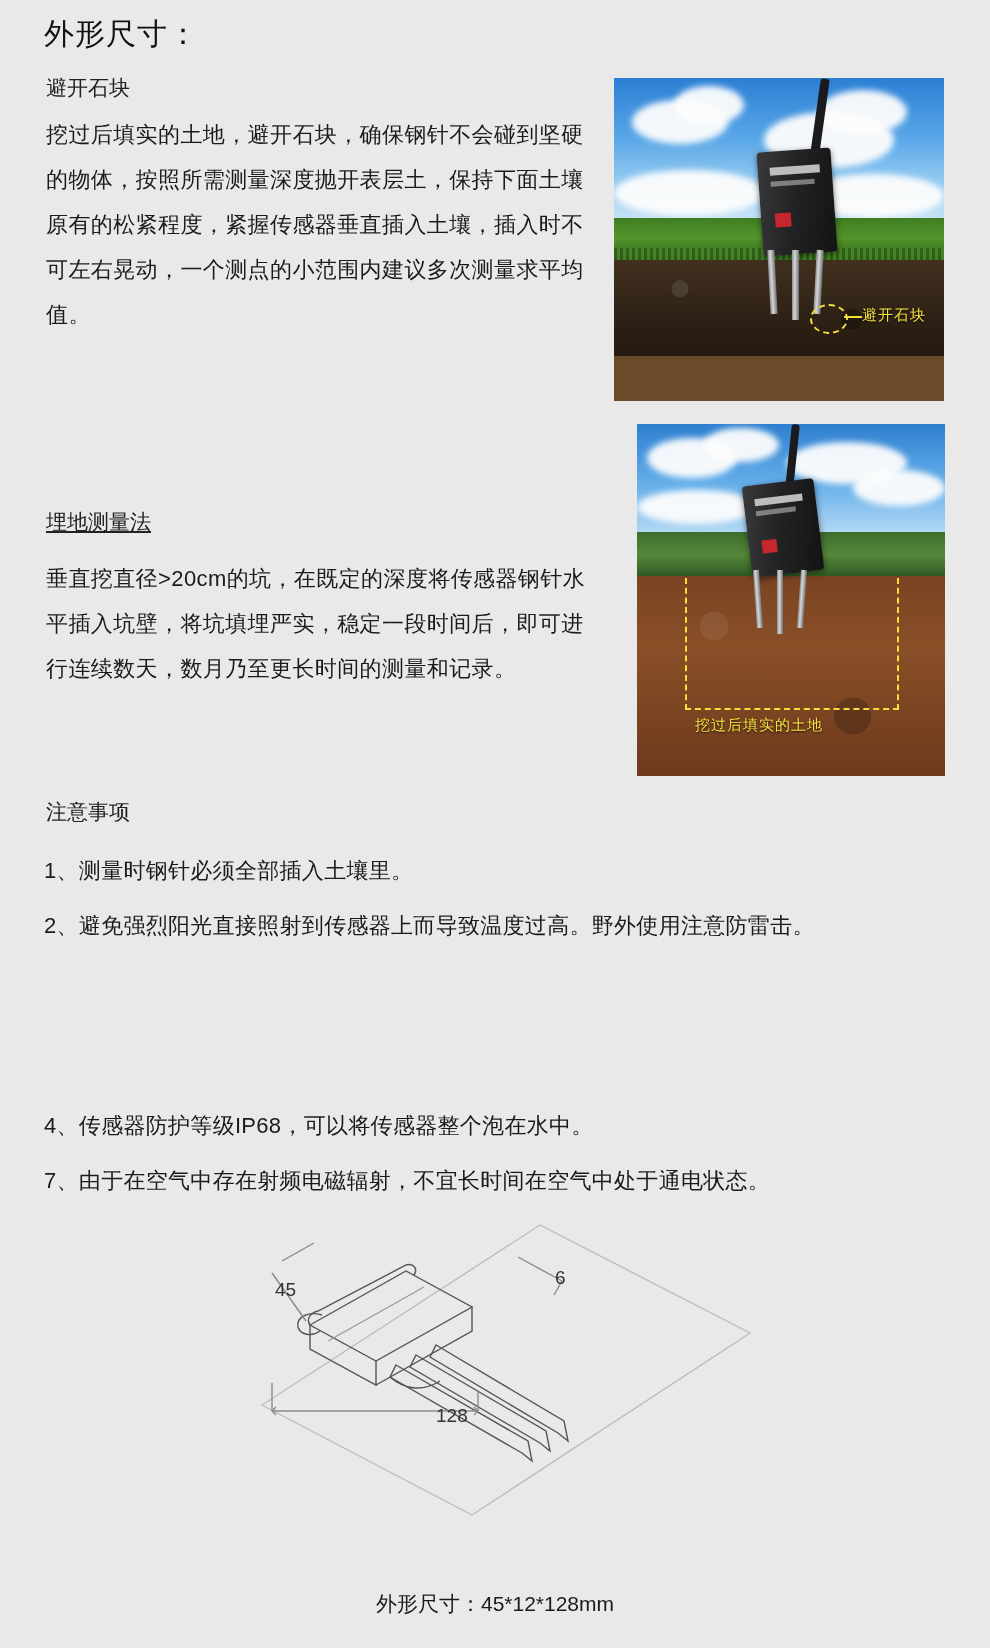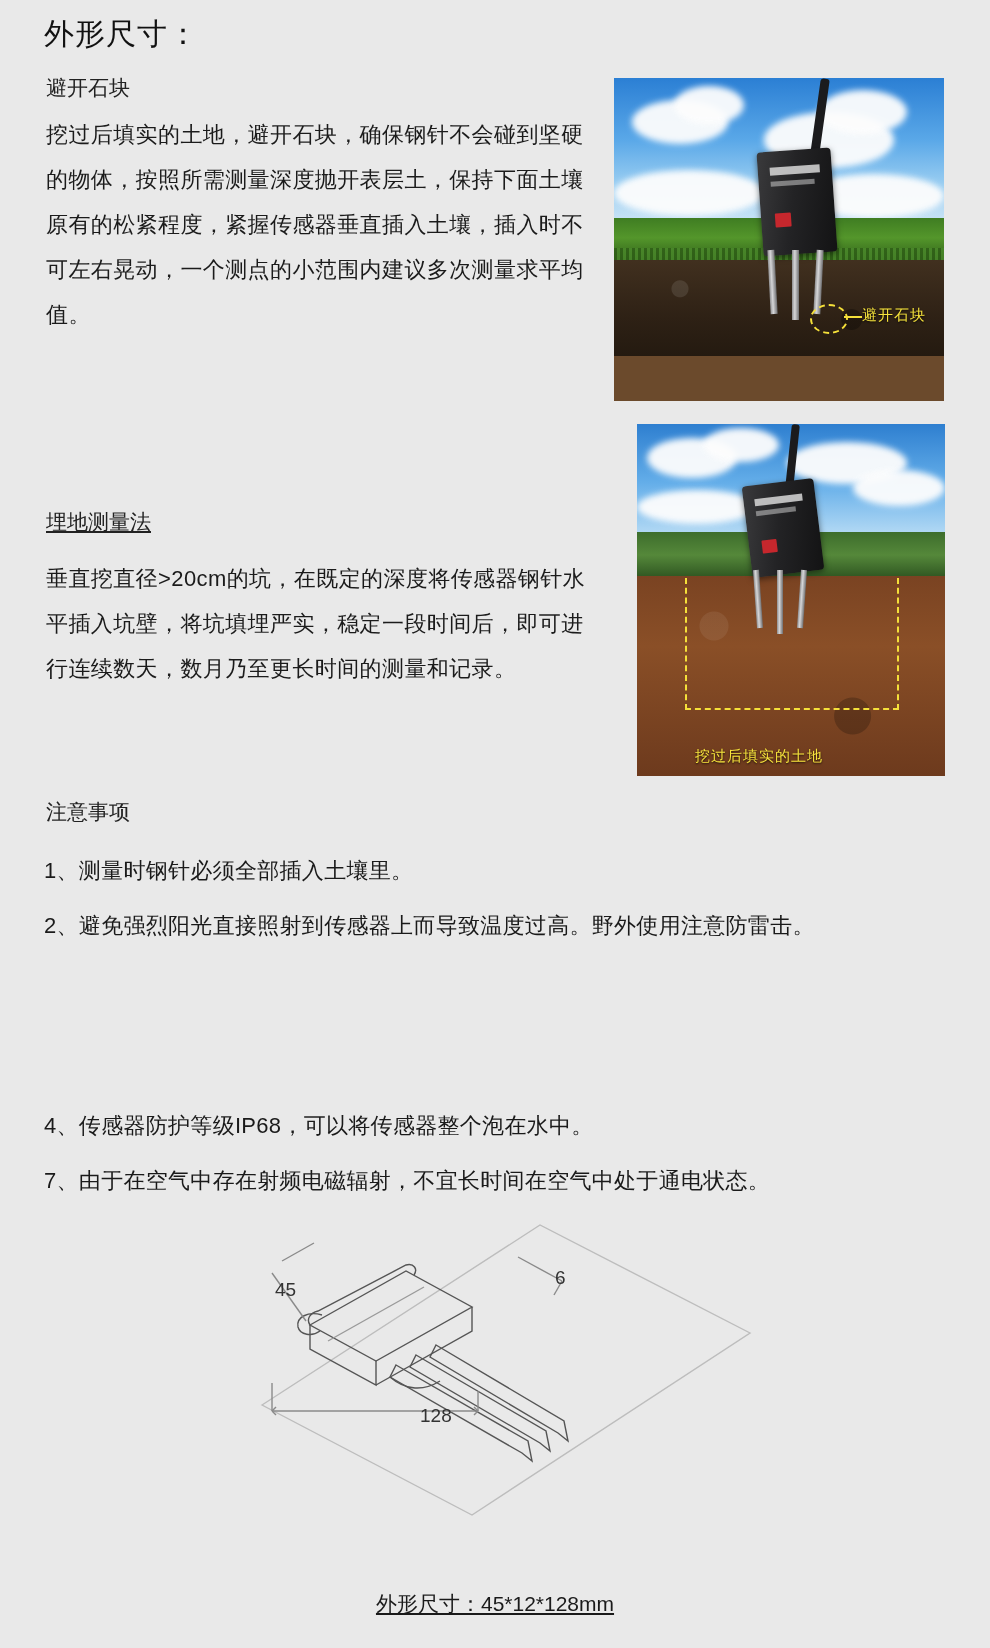--- a/index.html
+++ b/index.html
@@ -184,30 +184,29 @@
     width: 560px;
     height: 340px;
   }
   .dim-text {
     position: absolute;
     font-size: 19px;
     color: #333;
   }
   #dim-45  { left: 65px;  top: 20px; margin-top: 44px; }
   #dim-12  { left: 345px; top: 52px; }
-  #dim-128 { left: 210px; top: 190px; }
+  #dim-128 { left: 226px; top: 190px; }
 
   .caption {
     position: absolute;
     left: 0; right: 0;
     top: 1590px;
     text-align: center;
     font-size: 21px;
     color: #1a1a1a;
-    text-decoration: underline;
   }
 </style>
 </head>
 <body>
 
 <div class="page">
 
   <div class="title">外形尺寸：</div>
 
   <div class="subhead" id="sub-quick">避开石块</div>
@@ -268,21 +267,21 @@
       <div class="sensor-label" style="left:11px; top:14px; width:48px; height:7px;"></div>
       <div class="sensor-label" style="left:11px; top:26px; width:40px; height:5px; opacity:.5;"></div>
       <div class="sensor-logo" style="left:13px; top:56px; width:15px; height:13px;"></div>
     </div>
 
     <div class="prong" style="left:118px; top:146px; width:6px; height:58px; transform:rotate(-4deg);"></div>
     <div class="prong" style="left:140px; top:146px; width:6px; height:64px;"></div>
     <div class="prong" style="left:162px; top:146px; width:6px; height:58px; transform:rotate(4deg);"></div>
 
     <div class="dash-box" style="left:48px; top:154px; width:210px; height:130px;"></div>
-    <div class="yellow-label" style="left:58px; top:292px;margin-top:31px;">挖过后填实的土地</div>
+    <div class="yellow-label" style="left:58px; top:292px;">挖过后填实的土地</div>
   </div>
 
   <div id="dimension-drawing">
     <svg width="560" height="340" viewBox="0 0 560 340" fill="none" stroke="#4a4a4a" stroke-width="1.4">
 
       <polygon points="52,190 330,10 540,118 262,300" stroke="#bdbdbd" fill="none"></polygon>
 
       <polygon points="100,110 196,56 262,92 166,146" stroke="#555" fill="none"></polygon>
       <polyline points="100,110 100,134 166,170 166,146" stroke="#555"></polyline>
       <polyline points="262,92 262,116 166,170" stroke="#555"></polyline>

